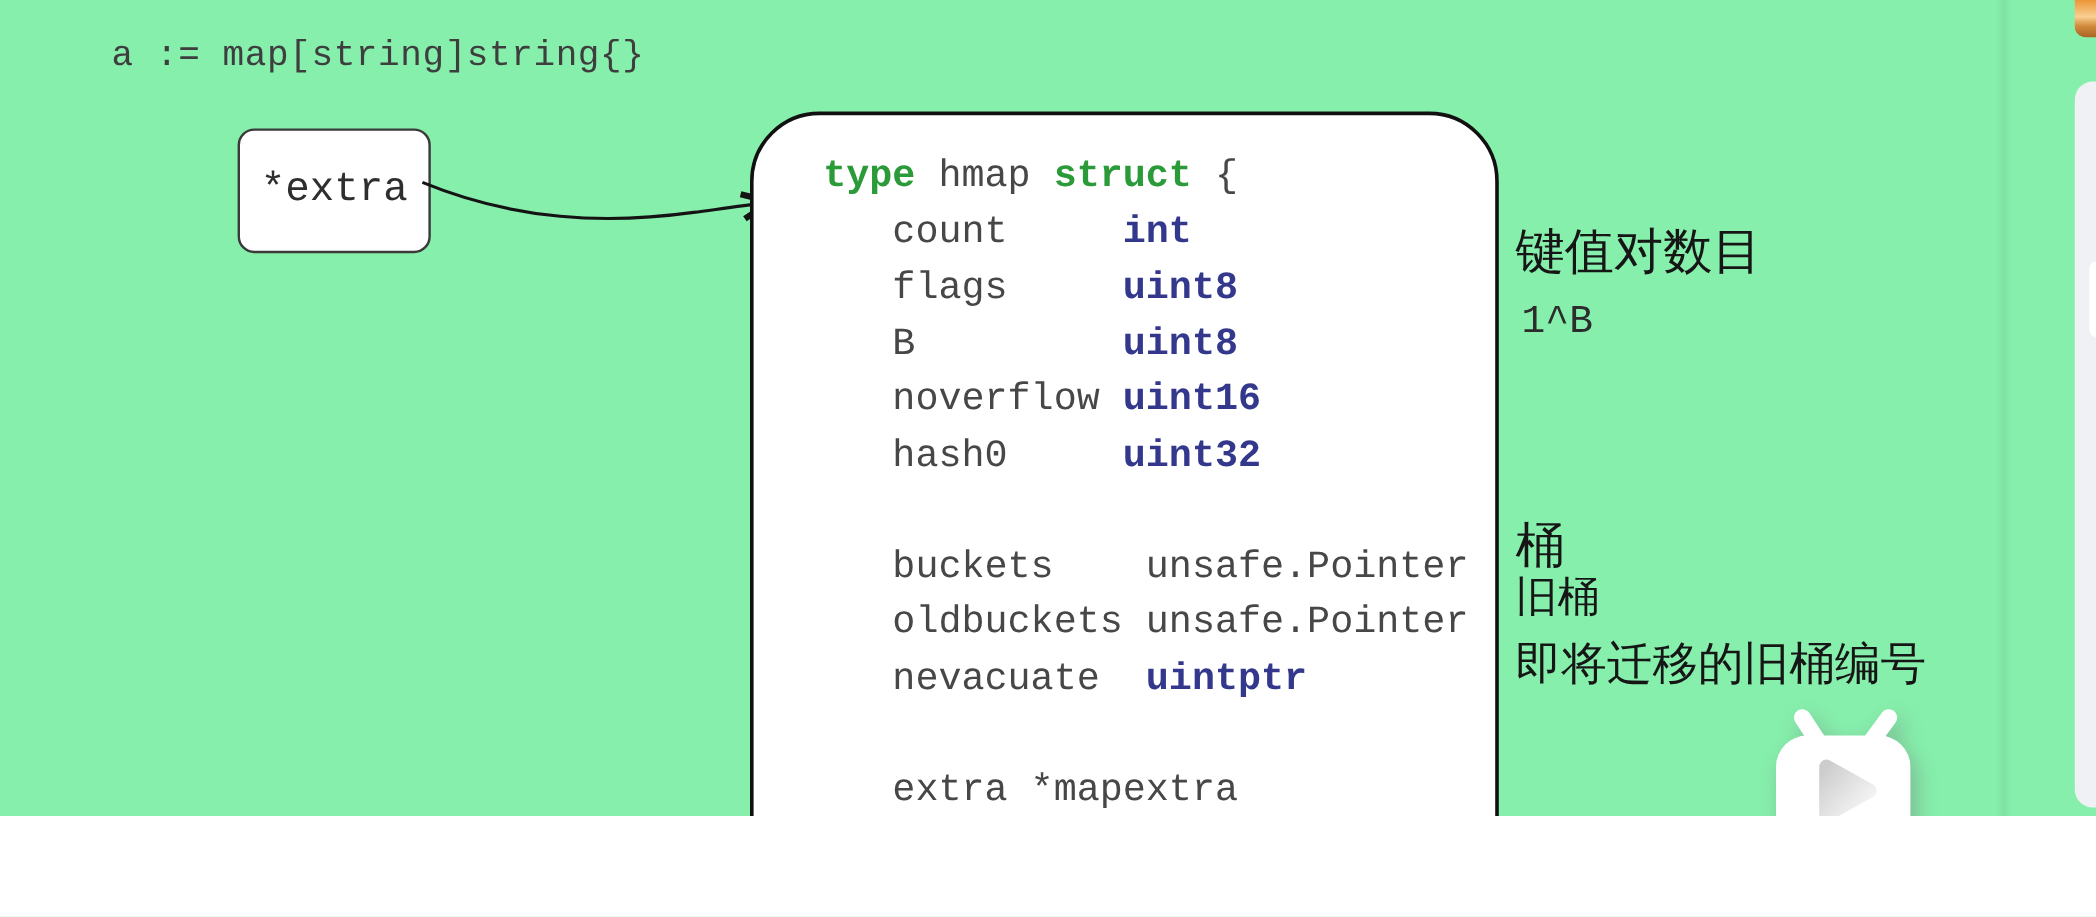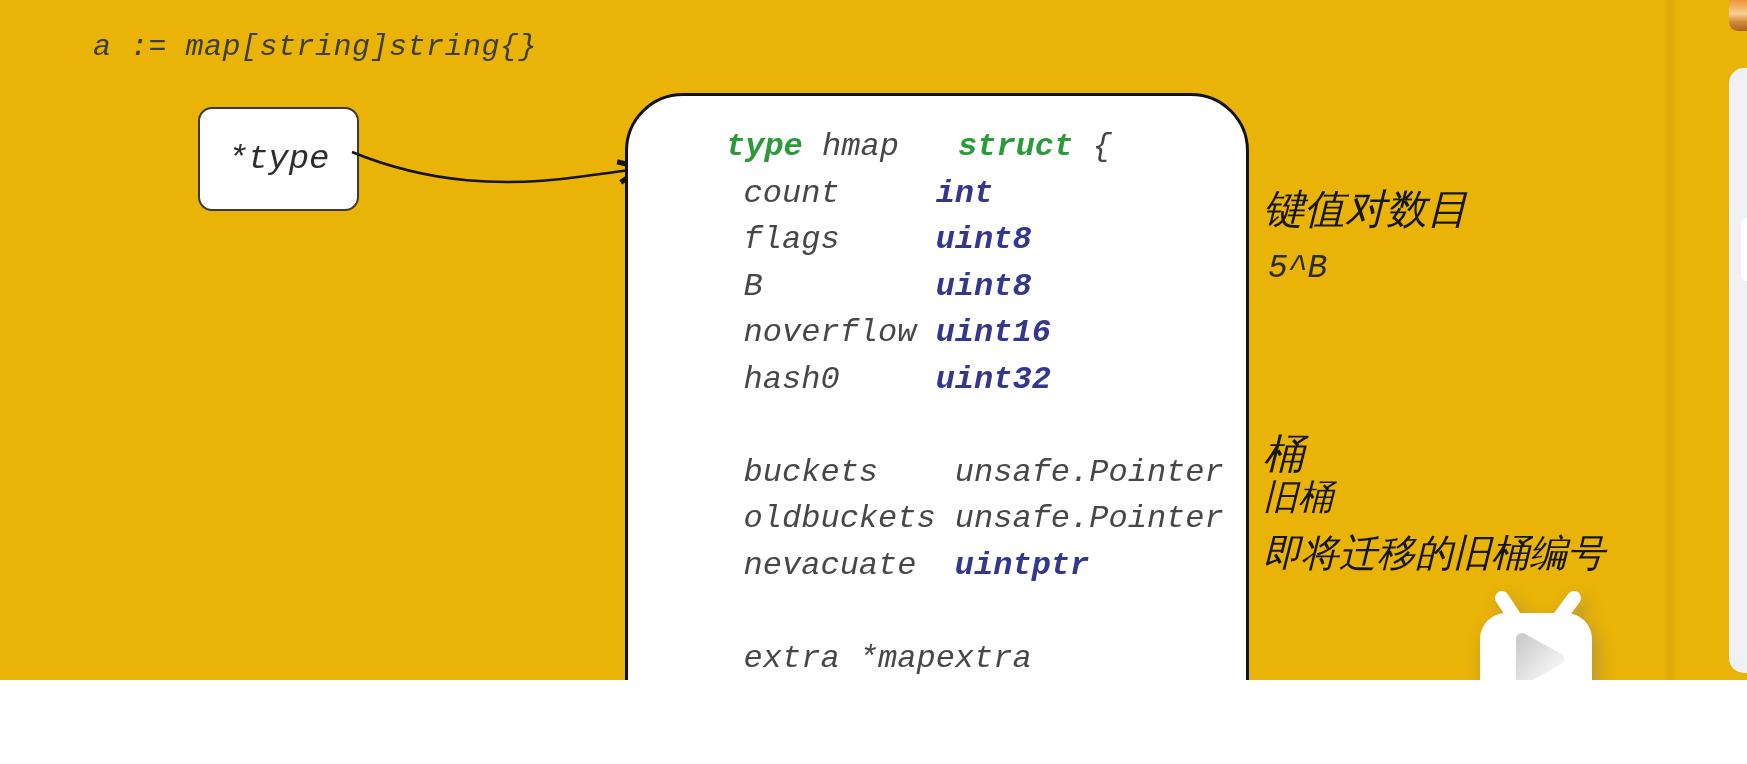--- a/index.html
+++ b/index.html
@@ -1,18 +1,18 @@
 <!DOCTYPE html>
 <html style="--code-plain: #474747; --code-keyword: #2b9a38; --code-type: #34388c; --ink: #161616; --sidebar-panel: #f0f1f4; --orange-badge: #ec9538; --thumbnail-dark: #3a1a1d;"><head>
 <meta charset="utf-8">
 <style>
   html,body { margin:0; padding:0; background:#fff; }
   .canvas {
-    position:relative; width:1747px; height:680px; background:#eab308;
-    overflow:hidden; font-family:"Liberation Mono", monospace;font-style:italic;
+    position:relative; width:1747px; height:680px; background:#86efac;
+    overflow:hidden; font-family:"Liberation Mono", monospace;
   }
 
   
   .decl {
     position:absolute; left:93px; top:30px;
     font-size:30px; color:#3e3e3e; letter-spacing:.5px; white-space:pre;
   }
 
   
   .hmap-box {
@@ -29,21 +29,21 @@
     position:absolute; left:625px; top:93px; width:624px; height:650px;
     box-sizing:border-box; border:3.5px solid #111; border-radius:58px;
     background:#fff;
   }
   .code {
     position:absolute; left:58px; top:28px;
     font-size:32px; line-height:46.5px; white-space:pre;
     color:var(--code-plain,#474747);
   }
   .tok-plain   { color:var(--code-plain,#474747); }
-  .tok-keyword { color:var(--code-keyword,#2b9a38); font-weight:bold;margin-left:40px; }
+  .tok-keyword { color:var(--code-keyword,#2b9a38); font-weight:bold; }
   .tok-type    { color:var(--code-type,#34388c); font-weight:bold; }
 
   
   .ann {
     position:absolute; color:var(--ink,#161616);
     font-family:"DejaVu Sans","Liberation Sans",sans-serif; white-space:pre;
   }
   .ann-0 { left:1263px; top:153px; font-size:41px;margin-top:29px; }
   .ann-1 { left:1268px; top:250px; font-size:33px; color:#2c2c2c;
            font-family:"Liberation Mono",monospace; }
@@ -82,38 +82,38 @@
   }
 </style>
 </head>
 <body>
 
 <div class="canvas">
 
   <div class="decl">a := map[string]string{}</div>
 
   <div class="hmap-box">
-    <span>*type</span>
+    <span>*extra</span>
   </div>
 
   <svg class="arrow-svg" width="1747" height="764" viewBox="0 0 1747 764">
     <defs>
       <marker id="ah" markerWidth="14" markerHeight="12" refX="10" refY="5" orient="auto">
         <path d="M1 1 L10 5 L1 9" fill="none" stroke="#141414" stroke-width="2"></path>
       </marker>
     </defs>
     <path d="M352 152 C430 184, 505 187, 578 177 C600 174, 625 171, 642 168" fill="none" stroke="#141414" stroke-width="2.6" marker-end="url(#ah)"></path>
   </svg>
 
   <div class="struct-box">
     <div class="code"><div><span class="tok-keyword">type</span><span class="tok-plain"> hmap </span><span class="tok-keyword">struct</span><span class="tok-plain"> {</span></div><div><span class="tok-plain">   count     </span><span class="tok-type">int</span></div><div><span class="tok-plain">   flags     </span><span class="tok-type">uint8</span></div><div><span class="tok-plain">   B         </span><span class="tok-type">uint8</span></div><div><span class="tok-plain">   noverflow </span><span class="tok-type">uint16</span></div><div><span class="tok-plain">   hash0     </span><span class="tok-type">uint32</span></div><div> </div><div><span class="tok-plain">   buckets    unsafe.Pointer</span></div><div><span class="tok-plain">   oldbuckets unsafe.Pointer</span></div><div><span class="tok-plain">   nevacuate  </span><span class="tok-type">uintptr</span></div><div> </div><div><span class="tok-plain">   extra *mapextra</span></div><div><span class="tok-plain">}</span></div></div>
   </div>
 
   <span class="ann ann-0">键值对数目</span>
-  <span class="ann ann-1">5^B</span>
+  <span class="ann ann-1">1^B</span>
   <span class="ann ann-2">桶</span>
   <span class="ann ann-3">旧桶</span>
   <span class="ann ann-4">即将迁移的旧桶编号</span>
 
   <svg class="watermark" width="160" height="150" viewBox="0 0 160 150">
     <defs>
       <linearGradient id="triGrad" x1="0" y1="0" x2="1" y2="1">
         <stop offset="0" stop-color="#cdcdcd"></stop>
         <stop offset="1" stop-color="#fafafa"></stop>
       </linearGradient>

